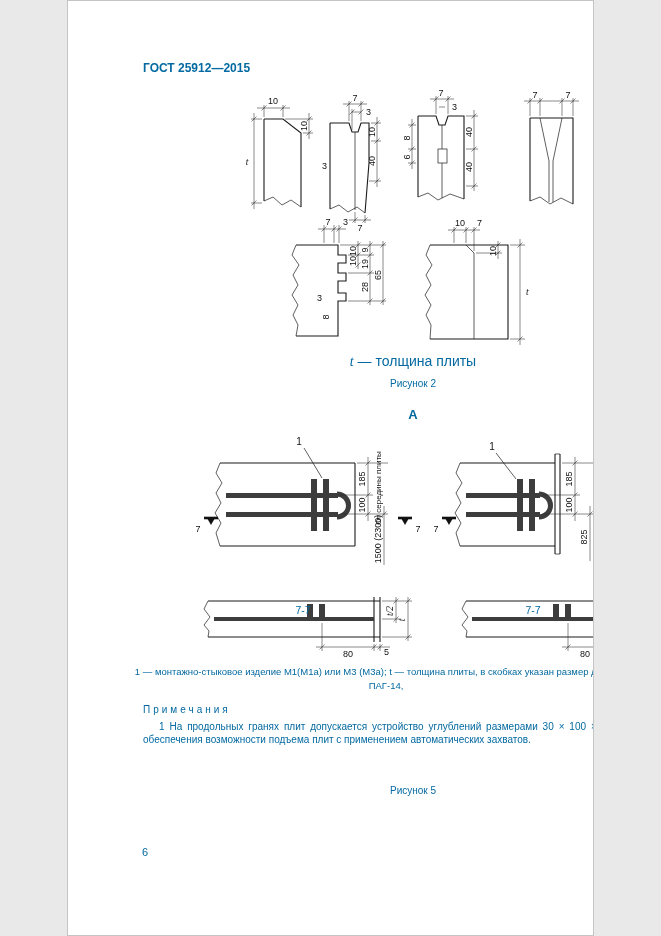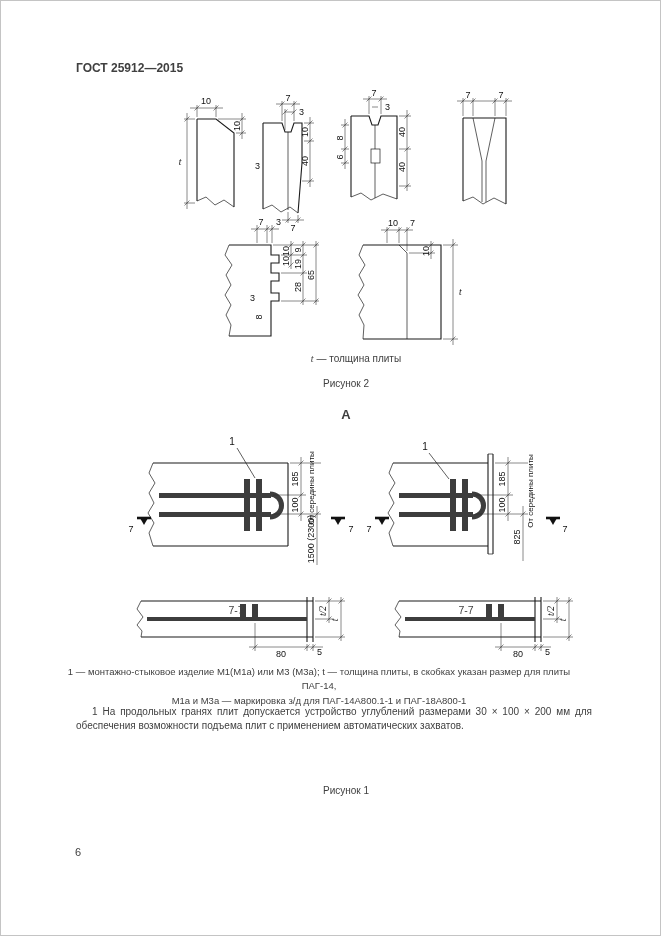--- a/index.html
+++ b/index.html
@@ -1,24 +1,24 @@
 <!DOCTYPE html>
 <html><head>
 <meta charset="utf-8">
 <style>
   html,body{margin:0;padding:0;background:#e9e9e9;}
   .page{
-    position:relative;width:661px;height:936px;margin:0 auto;
+    position:relative;width:527px;height:936px;margin:0 auto;
     background:#ffffff;border:1px solid #c4c4c4;box-sizing:border-box;
-    font-family:"Liberation Sans",sans-serif;color:#404040;overflow:hidden;
+    font-family:"Liberation Sans",sans-serif;color:#0369a1;overflow:hidden;
   }
   .doc-header{position:absolute;left:75px;top:60px;font-size:12px;font-weight:bold;}
   .drawings{position:absolute;left:0;top:0;}
   .cap{position:absolute;text-align:center;}
-  .cap-t{left:140px;top:352px;width:430px;font-size:10px;}
+  .cap-t{left:130px;top:352px;width:430px;font-size:14px;}
   .cap-t i{font-family:"Liberation Serif",serif;}
   .fig2-title{left:130px;top:377px;width:430px;font-size:10px;}
   .viewA{left:130px;top:406px;width:430px;font-size:13px;font-weight:bold;}
   .sec-name{font-size:10.5px;width:70px;top:572px;margin-top:31px;}
   .sec-name-left{left:200px;}
   .sec-name-right{left:430px;}
   .legend{position:absolute;left:56px;top:664px;width:524px;text-align:center;
           font-size:9.5px;line-height:1.5;}
   .notes{position:absolute;left:75px;top:702px;width:516px;font-size:10px;line-height:1.35;}
   .notes-title{letter-spacing:3px;margin-bottom:3px;}
@@ -318,24 +318,24 @@
   </div>
   <div class="cap fig2-title">Рисунок 2</div>
 
   <div class="cap viewA">А</div>
 
   <div class="cap sec-name sec-name-left">7-7</div>
   <div class="cap sec-name sec-name-right">7-7</div>
 
   <div class="legend">
     <div>1 — монтажно-стыковое изделие М1(М1а) или М3 (М3а); t — толщина плиты, в скобках указан размер для плиты ПАГ-14,</div>
-    <div>М1а и М3а — маркировка з/д для ПАГ-14А800.1-1 и ПАГ-18А800-1</div>
   </div>
 
   <div class="notes">
+    <div class="notes-title">Примечания</div>
     <p class="note">1  На продольных гранях плит допускается устройство углублений размерами 30 × 100 × 200 мм для обеспечения возможности подъема плит с применением автоматических захватов.</p>
   </div>
 
-  <div class="cap fig3-title">Рисунок 1</div>
+  <div class="cap fig3-title">Рисунок 5</div>
 
   <div class="page-number">6</div>
 
 </div>
 
 </body></html>

